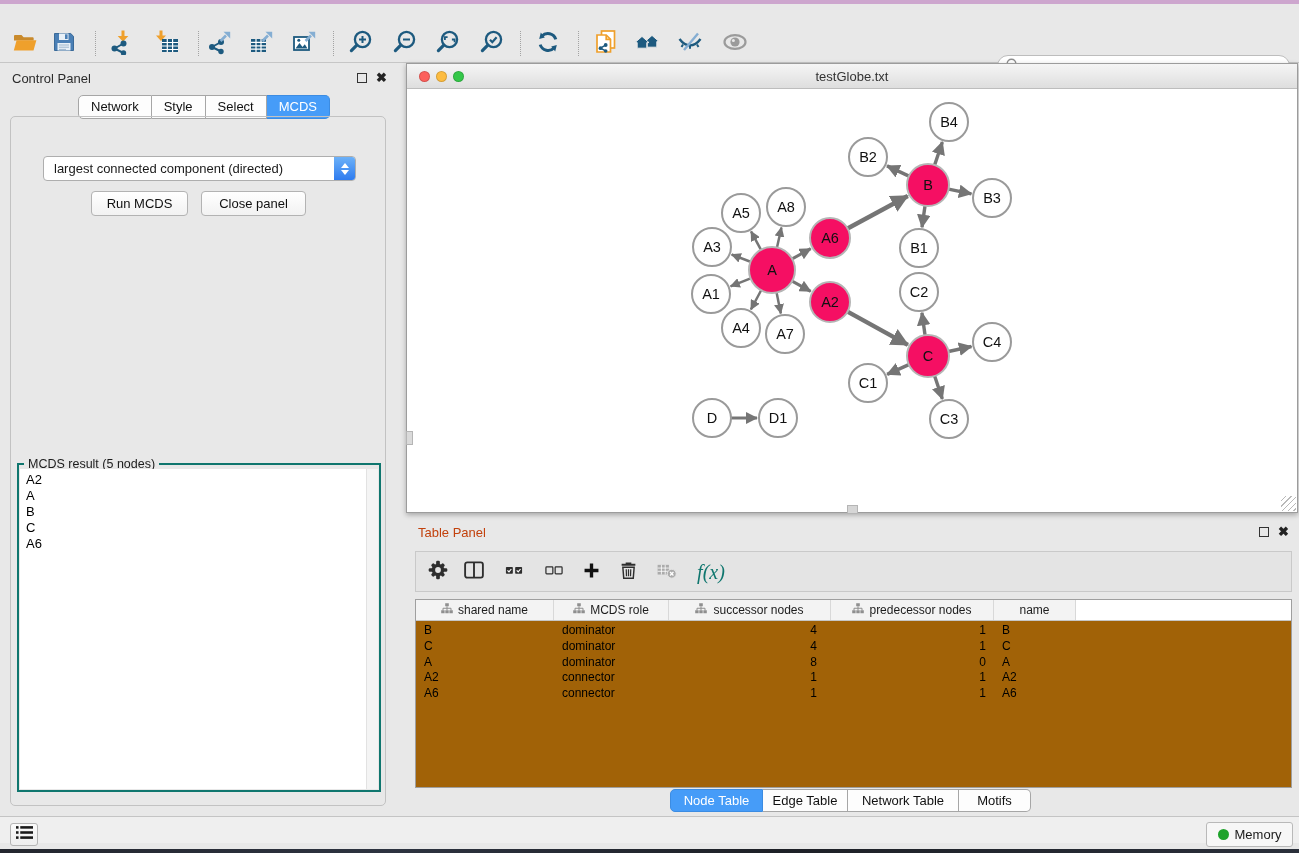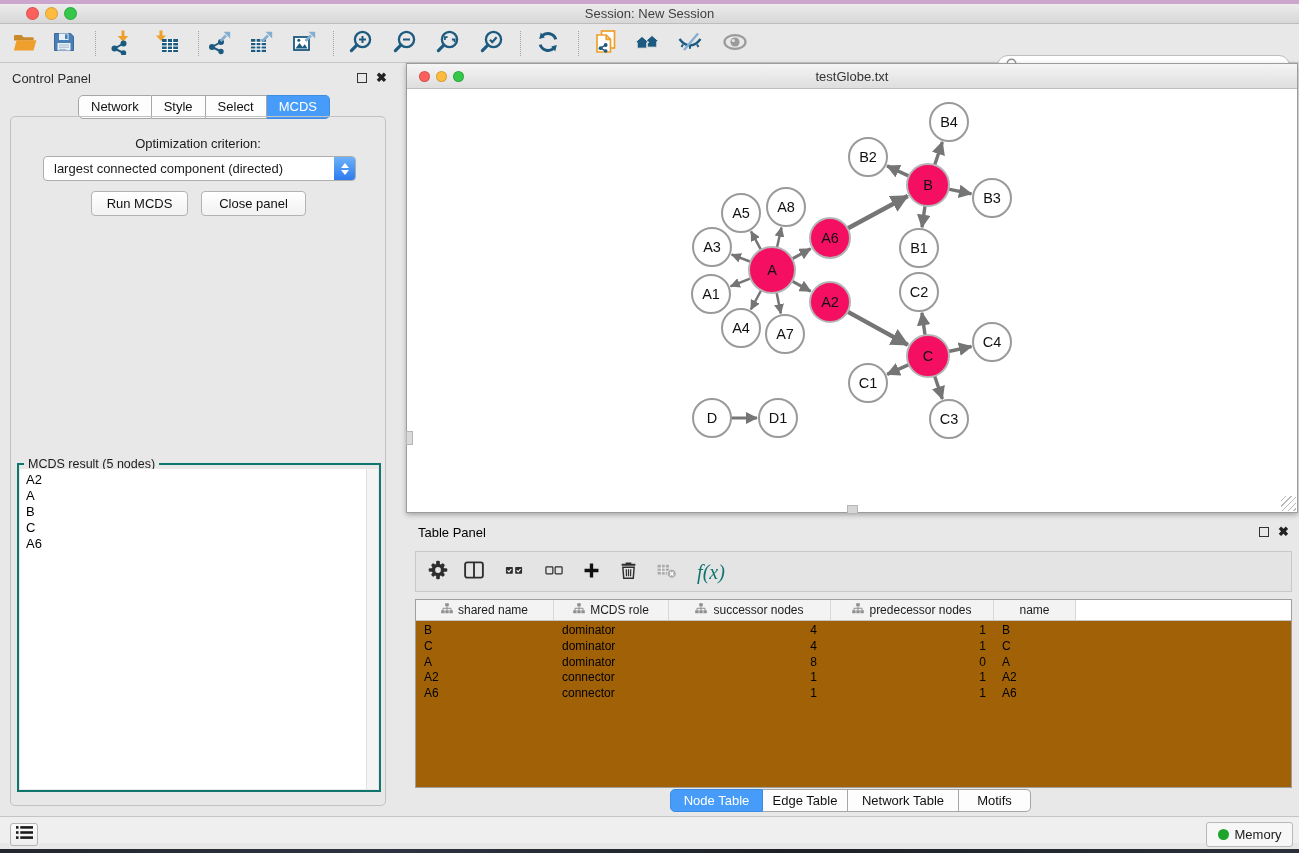--- a/index.html
+++ b/index.html
@@ -87,21 +87,21 @@
   #net-titlebar .light { width:11px; height:11px; top:7px; }
   #graph-svg { position:absolute; left:0; top:25px; }
   #net-left-handle { position:absolute; left:-1px; top:367px; width:7px; height:14px;
     background:#dadada; border:1px solid #b5b5b5; }
   #net-bottom-handle { position:absolute; left:440px; bottom:-2px; width:11px; height:9px;
     background:#d6d6d6; border:1px solid #b5b5b5; }
   #net-grip { position:absolute; right:1px; bottom:1px; width:15px; height:15px;
     background:repeating-linear-gradient(135deg, transparent 0 3px, #b9b9b9 3px 4px); }
 
   
-  #tp-title { left:418px; top:525px; font-size:13px; color:#000000; }
+  #tp-title { left:418px; top:525px; font-size:13px; color:#c2410c; }
   #tp-toolbar { left:415px; top:551px; width:877px; height:41px; background:#e4e4e4;
     border:1px solid #c9c9c9; }
   .tpb { position:absolute; top:4px; width:32px; height:32px; display:flex;
     align-items:center; justify-content:center; }
   .fx-label { font-family:"Liberation Serif", serif; font-style:italic;
     font-size:20px; color:#0f766e; }
   #node-table { left:415px; top:599px; width:877px; height:189px; background:#a16207;
     border:1px solid #9f9f9f; }
   #nt-header { position:absolute; left:0; top:0; right:0; height:21px;
     display:flex; background:#f3f3f3; border-bottom:1px solid #c6c6c6; }
@@ -123,26 +123,20 @@
     background:#f7f7f7; border:1px solid #b9b9b9; border-radius:3px;
     display:flex; align-items:center; justify-content:center; gap:6px; font-size:13px; }
   #memory-dot { width:11px; height:11px; border-radius:50%; background:#1ea32b; }
 </style>
 </head>
 <body>
 
 <div id="screen">
   <div class="abs" id="desktop-top"></div>
 
-  <div class="abs" id="titlebar">
-    <div class="win-title">Session: New Session</div>
-    <span class="light red" style="left:26px"></span>
-    <span class="light yellow" style="left:45px"></span>
-    <span class="light green" style="left:64px"></span>
-  </div>
 
   <div class="abs" id="toolbar">
     <div id="toolbar-buttons">
         <div class="tb" style="left: 8px;">
           <span><svg width="26" height="26" viewBox="0 0 26 26" xmlns="http://www.w3.org/2000/svg">
               <path d="M2 7.2C2 6.5 2.5 6 3.2 6h6.3l2.1 2.3h8.9c.8 0 1.3.6 1.2 1.4l-.1 1.8H2z" fill="#C98A2C"></path>
     <path d="M1.8 21.6 4.6 11.2h19.8l-2.9 10.4z" fill="#EFA02C"></path>
             </svg></span>
         </div>
         <div class="tb" style="left: 47px;">
@@ -294,21 +288,20 @@
   <div class="abs" id="cp-title">Control Panel</div>
   <span class="abs panel-float" style="left:357px; top:73px"></span>
   <span class="abs panel-close" style="left:376px; top:73px">✖</span>
   <div class="abs seg" id="cp-tabs">
       <div class="tab">Network</div>
       <div class="tab">Style</div>
       <div class="tab">Select</div>
       <div class="tab active">MCDS</div>
     </div>
   <div class="abs" id="cp-body"></div>
-  <div class="abs" id="opt-label">Optimization criterion:</div>
   <div class="abs" id="criterion">
     <span>largest connected component (directed)</span>
     <span class="stepper">
       <span class="tri-up"></span>
         <span class="tri-down"></span>
     </span>
   </div>
   <button class="mac-btn" style="left:91px; top:191px; width:97px">Run MCDS</button>
   <button class="mac-btn" style="left:201px; top:191px; width:105px">Close panel</button>
   <div class="abs" id="groupbox">

